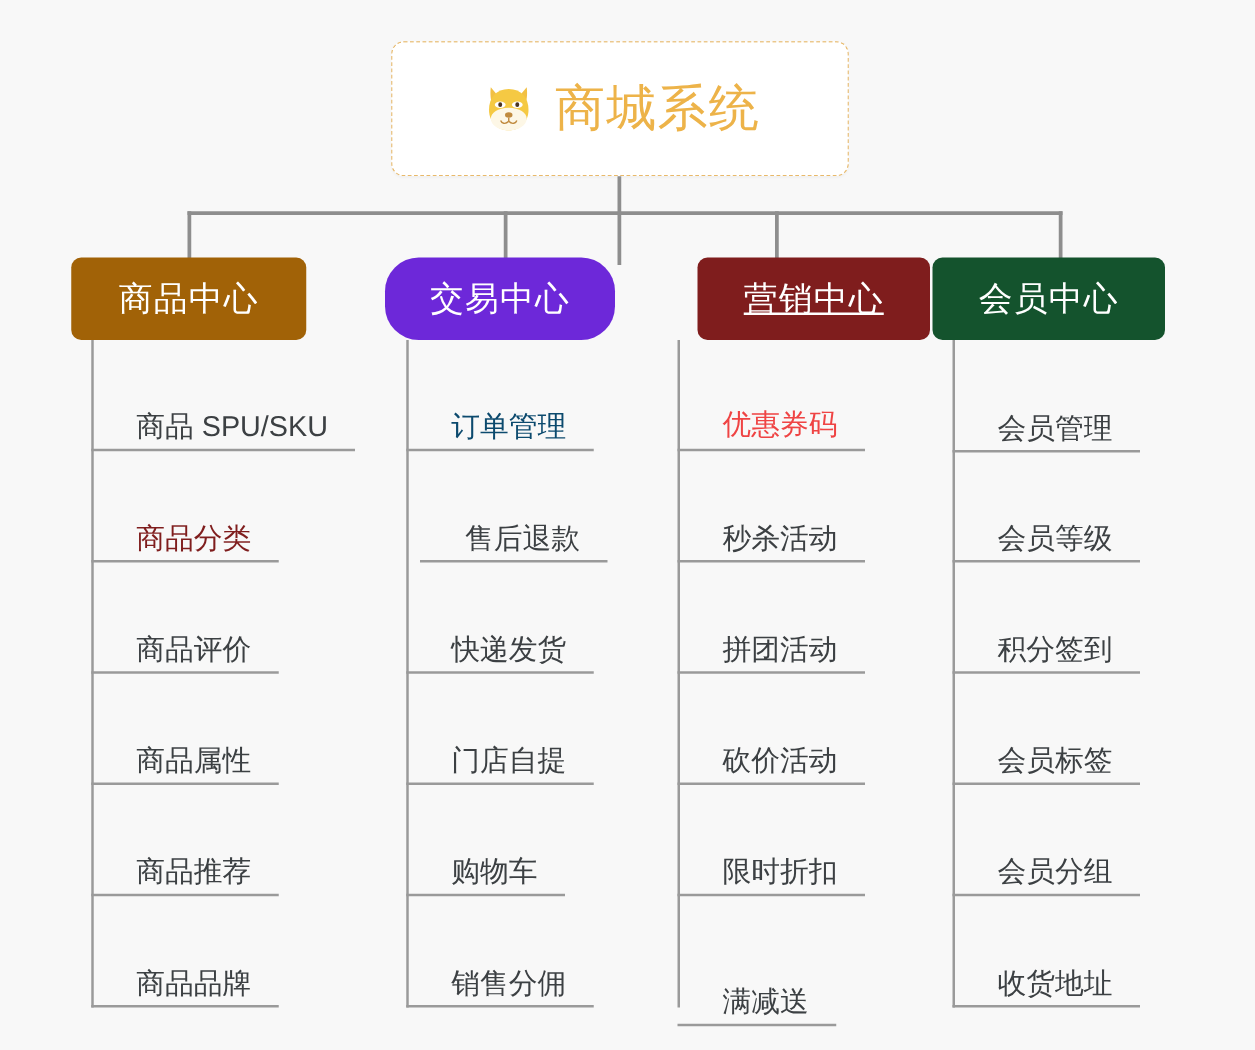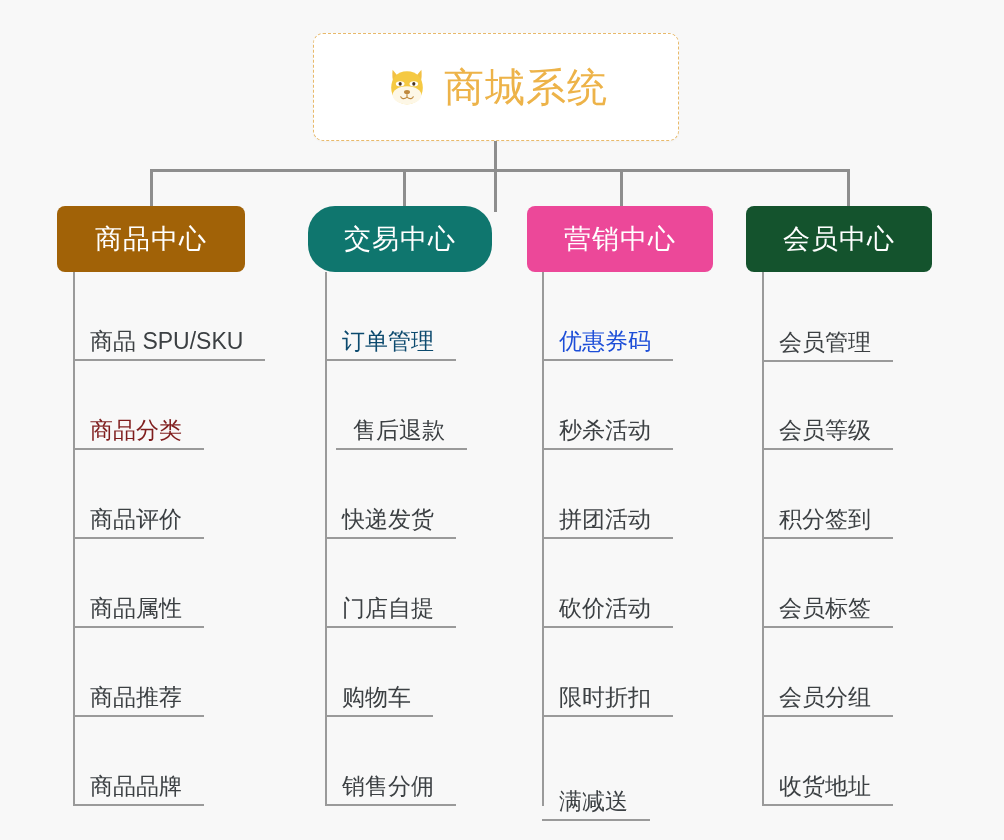--- a/index.html
+++ b/index.html
@@ -95,21 +95,21 @@
     display: flex;
     align-items: flex-end;
     justify-content: center;
     padding-bottom: 5px;
   }
   .leaf-label {
     font-size: 23px;
     color: #3c4043;
     line-height: 1.1;
     white-space: nowrap;
-    padding: 0 22px 0 17px;
+    padding: 0 22px 0 36px;
   }
 </style>
 </head>
 <body style="background: rgb(248, 248, 248);">
 
 <div id="canvas" style="background: rgb(248, 248, 248);">
 
   <div class="root-node" style="border-color: rgb(232, 185, 106); background: rgb(255, 255, 255);">
     <svg class="root-emoji" viewBox="0 0 64 64">
       <path d="M12 8 C11 16 12 24 14 28 L22 20 Z" fill="#f2c044"></path>
@@ -131,24 +131,24 @@
   <div class="conn conn-v" style="left: 494px; top: 141px; height: 71px; background: rgb(142, 142, 142);"></div>
   <div class="conn conn-h" style="left: 150px; top: 169px; width: 700px; background: rgb(142, 142, 142);"></div>
   <div class="conn conn-v" style="left: 150px; top: 169px; height: 40px; background: rgb(142, 142, 142);"></div>
   <div class="conn conn-v" style="left: 403px; top: 169px; height: 40px; background: rgb(142, 142, 142);"></div>
   <div class="conn conn-v" style="left: 620px; top: 169px; height: 40px; background: rgb(142, 142, 142);"></div>
   <div class="conn conn-v" style="left: 847px; top: 169px; height: 40px; background: rgb(142, 142, 142);"></div>
 
   <div class="cat-box" style="left: 57px; top: 206px; width: 188px; background: #a16207;">
     <span>商品中心</span>
   </div>
-  <div class="cat-box" style="left: 308px; top: 206px; width: 184px; background: #0f766e; border-radius: 27px;">
+  <div class="cat-box" style="left: 308px; top: 206px; width: 184px; background: #6d28d9; border-radius: 27px;">
     <span>交易中心</span>
   </div>
-  <div class="cat-box" style="left: 527px; top: 206px; width: 186px; background: #ec4899;">
+  <div class="cat-box" style="left: 558px; top: 206px; width: 186px; background: #7f1d1d; text-decoration: underline;">
     <span>营销中心</span>
   </div>
   <div class="cat-box" style="left: 746px; top: 206px; width: 186px; background: #14532d;">
     <span>会员中心</span>
   </div>
 
   <div class="leaf-col" style="left:73px;">
     <div class="leaf-trunk" style="height: 534px; background: rgb(154, 154, 154);"></div>
     <div class="leaf-item" style="top: 0px; border-bottom-color: rgb(154, 154, 154);">
       <span class="leaf-label" style="color: rgb(60, 64, 67);">商品 SPU/SKU</span>
@@ -188,21 +188,21 @@
       <span class="leaf-label" style="color: rgb(60, 64, 67);">购物车</span>
     </div>
     <div class="leaf-item" style="top: 445px; border-bottom-color: rgb(154, 154, 154);">
       <span class="leaf-label" style="color: rgb(60, 64, 67);">销售分佣</span>
     </div>
   </div>
 
   <div class="leaf-col" style="left:542px;">
     <div class="leaf-trunk" style="height: 534px; background: rgb(154, 154, 154);"></div>
     <div class="leaf-item" style="top: 0px; border-bottom-color: rgb(154, 154, 154);">
-      <span class="leaf-label" style="color: #1d4ed8;">优惠券码</span>
+      <span class="leaf-label" style="color: #ef4444; font-family: Liberation Mono, monospace;">优惠券码</span>
     </div>
     <div class="leaf-item" style="top: 89px; border-bottom-color: rgb(154, 154, 154);">
       <span class="leaf-label" style="color: rgb(60, 64, 67);">秒杀活动</span>
     </div>
     <div class="leaf-item" style="top: 178px; border-bottom-color: rgb(154, 154, 154);">
       <span class="leaf-label" style="color: rgb(60, 64, 67);">拼团活动</span>
     </div>
     <div class="leaf-item" style="top: 267px; border-bottom-color: rgb(154, 154, 154);">
       <span class="leaf-label" style="color: rgb(60, 64, 67);">砍价活动</span>
     </div>

